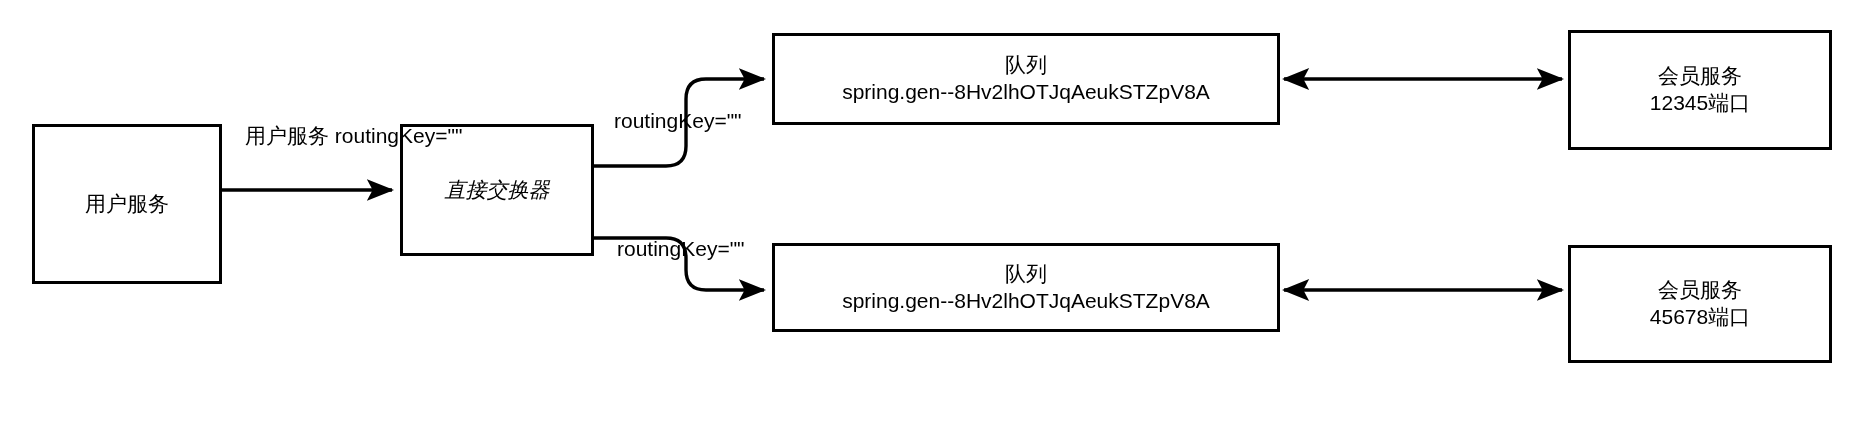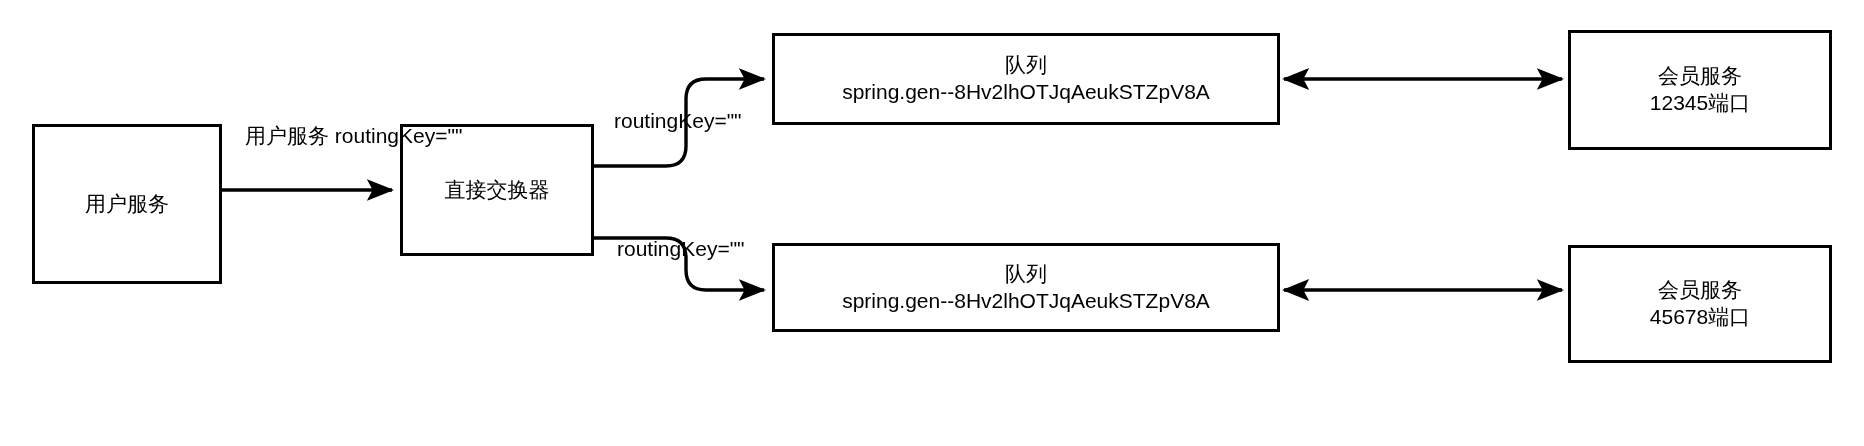--- a/index.html
+++ b/index.html
@@ -36,21 +36,21 @@
     align-items: center;
     justify-content: center;
     text-align: center;
     line-height: 1.28;
   }
   .node .line {
     display: block;
     white-space: nowrap;
   }
   .n-user    { left: 32px;   top: 124px; width: 190px; height: 160px; font-size: 21px; }
-  .n-exch    { left: 400px;  top: 124px; width: 194px; height: 132px; font-size: 21px; }
+  .n-exch    { left: 400px;  top: 124px; width: 194px; height: 132px; font-size: 21px; font-style: italic; }
   .n-queue-top { left: 772px;  top: 33px;  width: 508px; height: 92px;  font-size: 21px; }
   .n-queue-bot { left: 772px;  top: 243px; width: 508px; height: 89px;  font-size: 21px; }
   .n-mem-top { left: 1568px; top: 30px;  width: 264px; height: 120px; font-size: 21px; }
   .n-mem-bot { left: 1568px; top: 245px; width: 264px; height: 118px; font-size: 21px; }
 
   .edge-label {
     position: absolute;
     font-size: 21px;
     line-height: 1.3;
     text-align: center;

